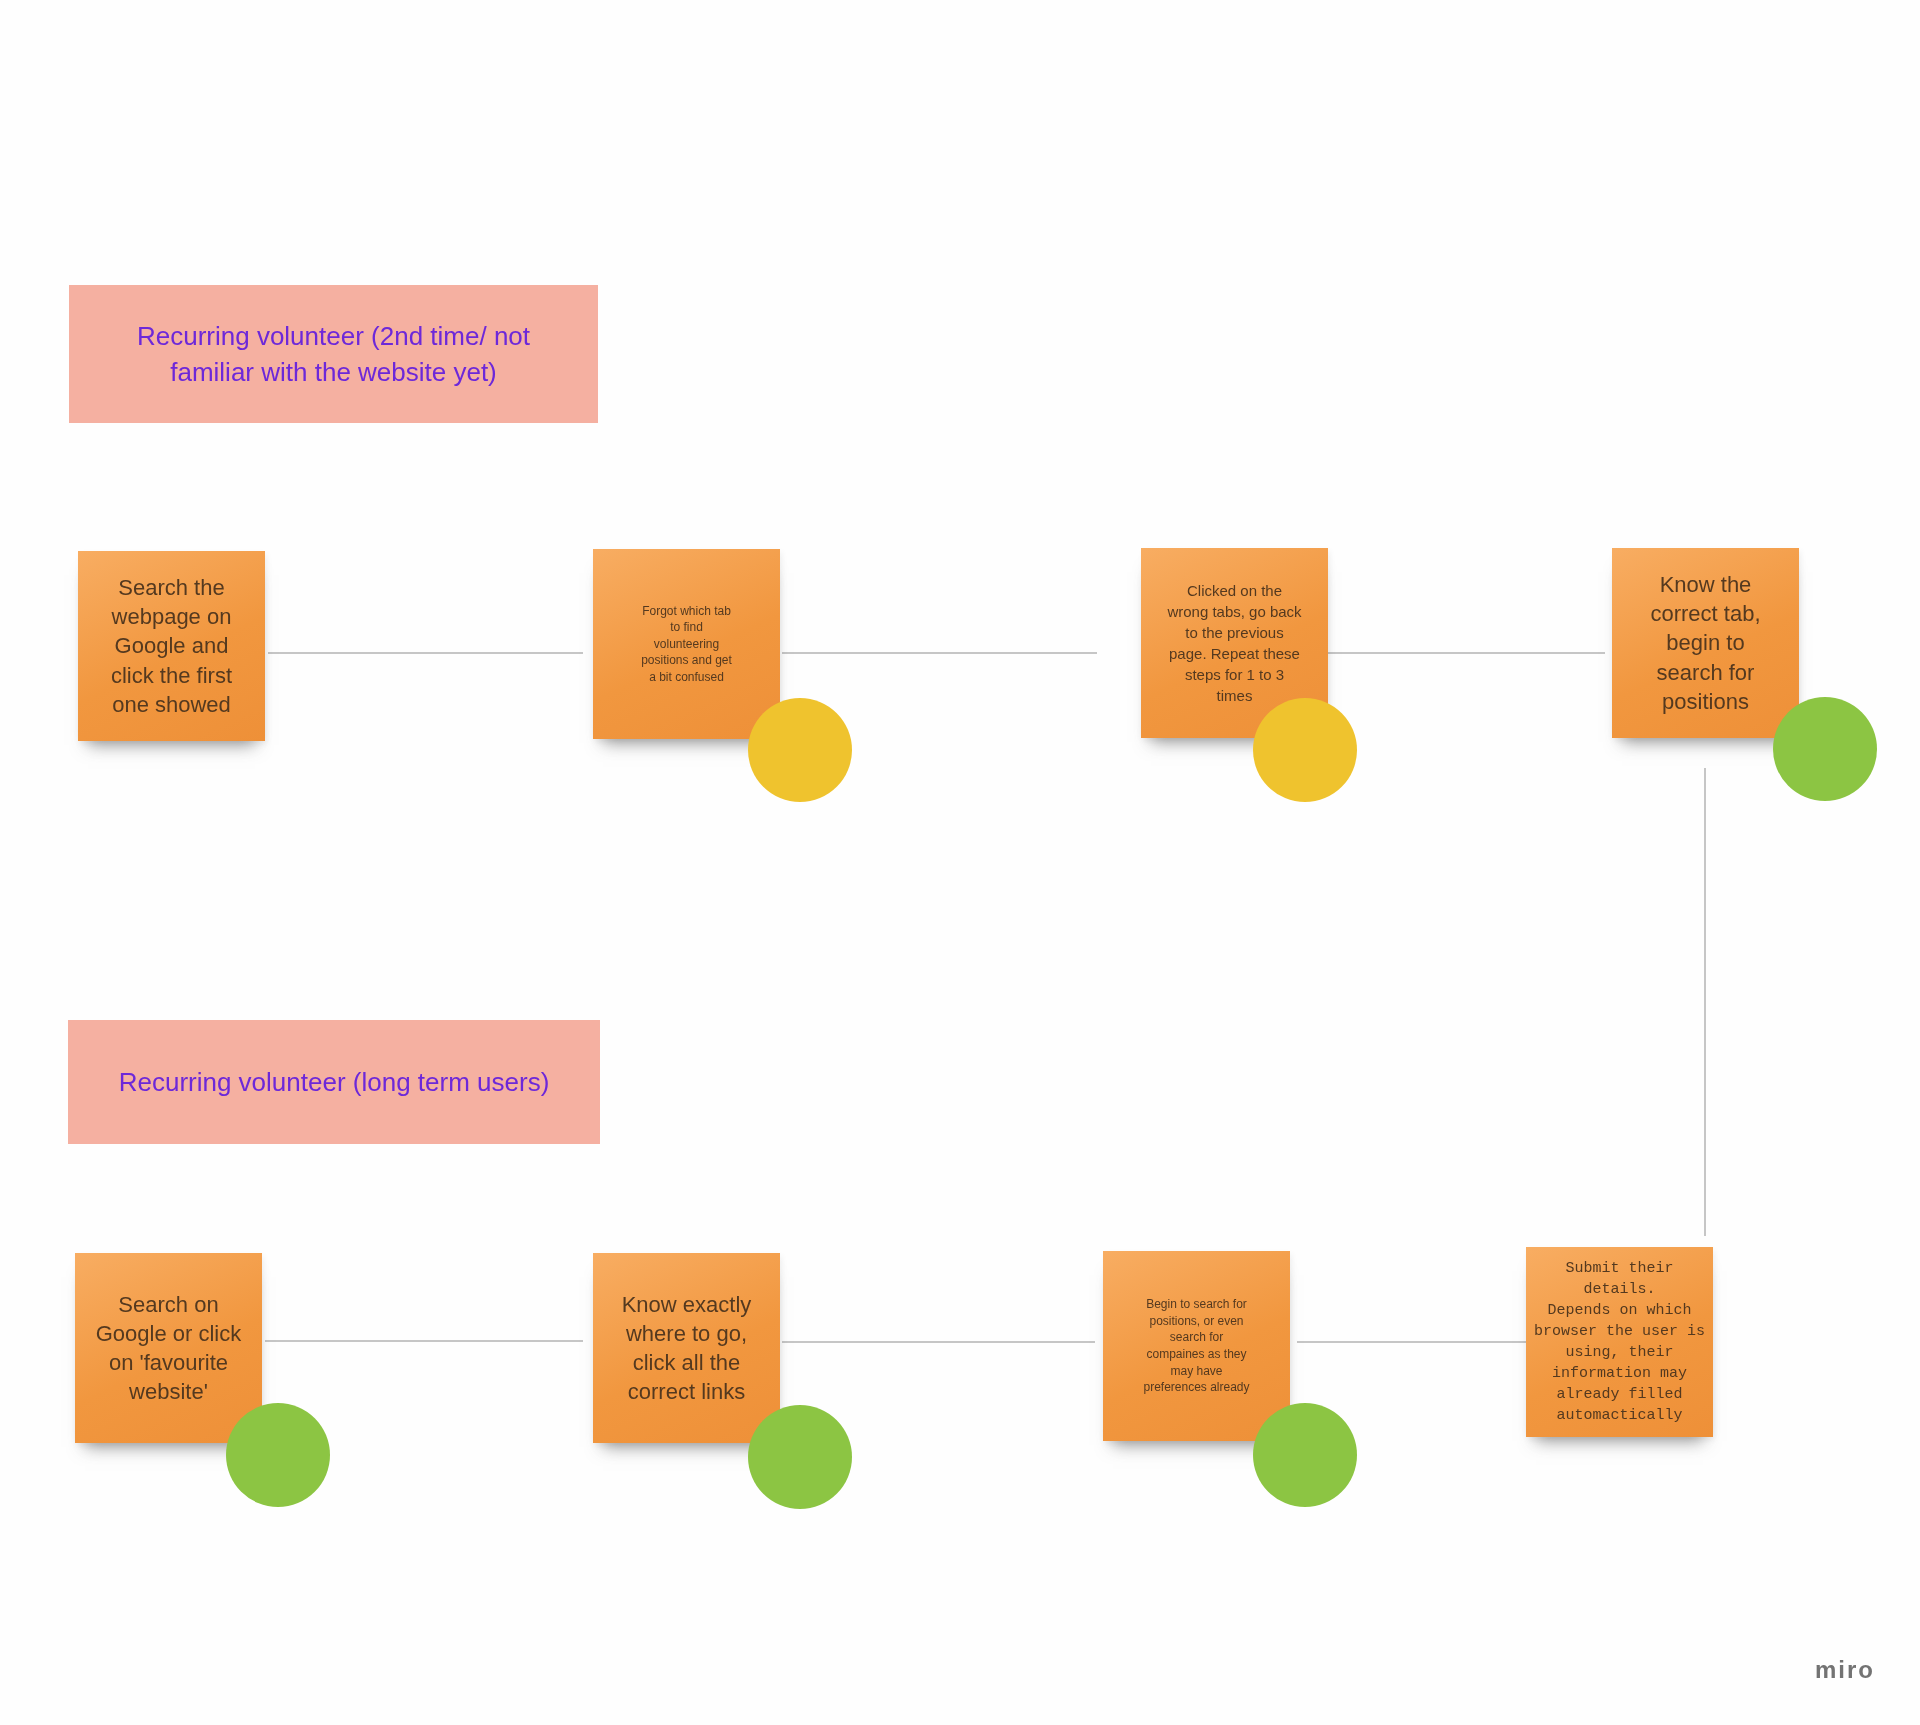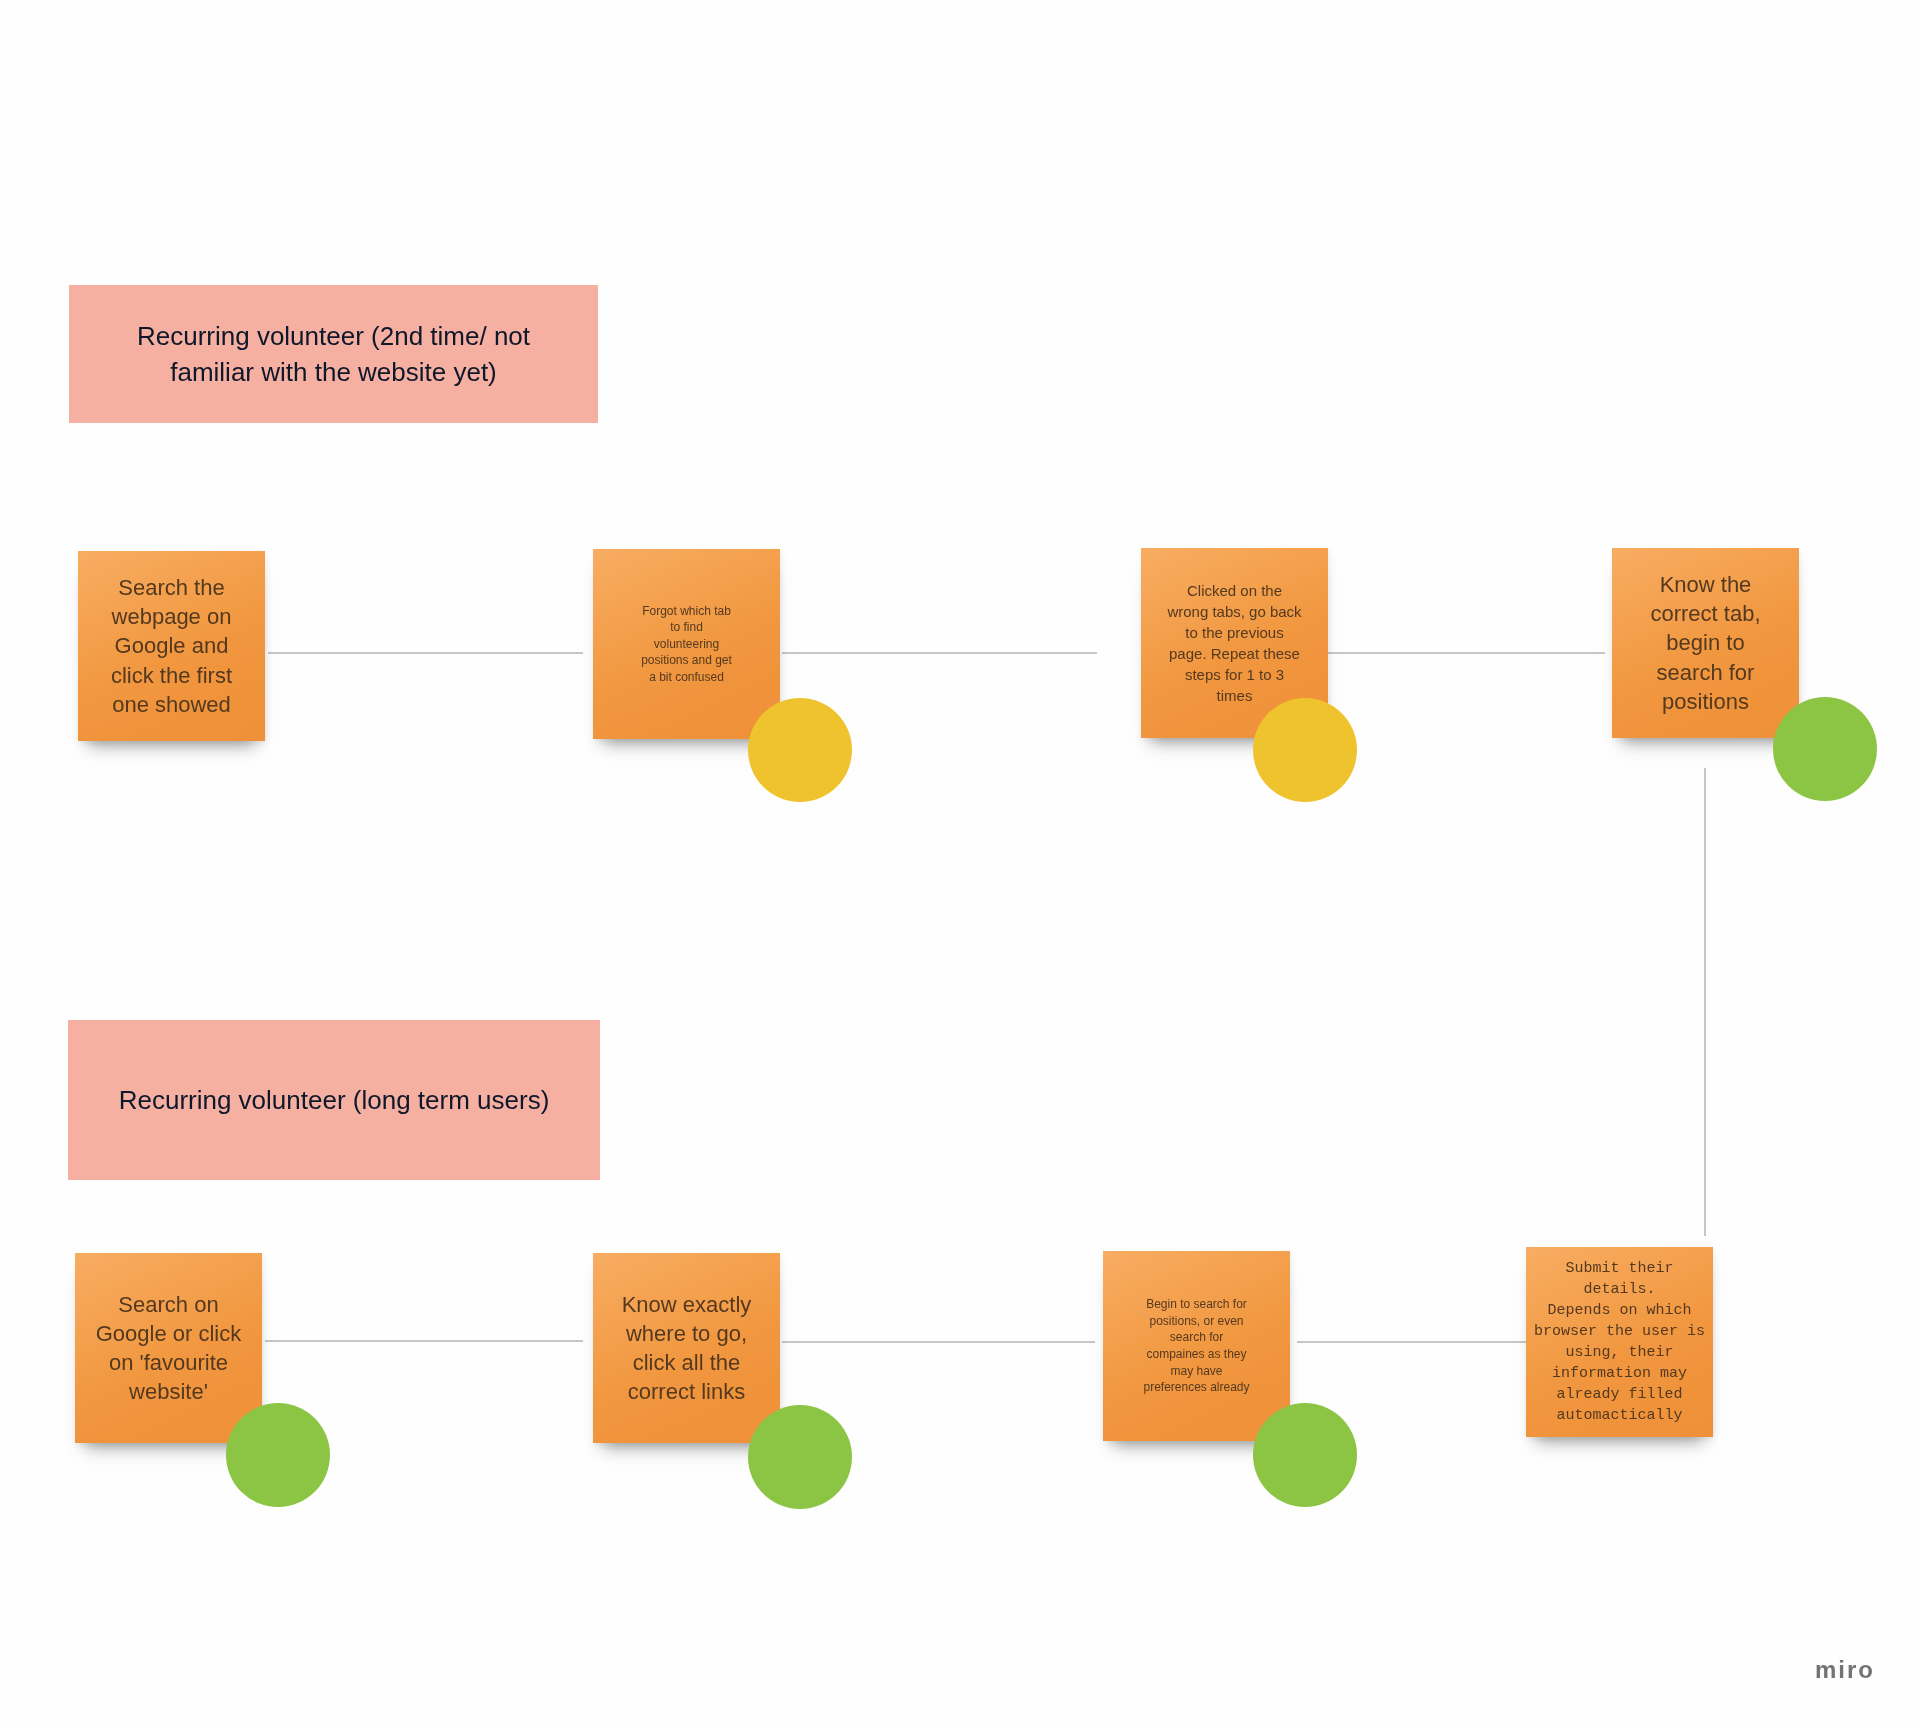--- a/index.html
+++ b/index.html
@@ -8,28 +8,28 @@
     position: relative;
     background: #fefefe;
     font-family: "Liberation Sans", sans-serif;
     overflow: hidden;
   }
 
   
   .banner {
     position: absolute;
     background: #f5b0a1;
-    color: #0f172a;
+    color: #6d28d9;
     display: flex; align-items: center; justify-content: center;
     text-align: center;
     font-size: 26px; line-height: 1.4;
     white-space: pre-line;
   }
   #banner-1 { left: 69px;  top: 285px;  width: 529px; height: 138px; }
-  #banner-2 { left: 68px;  top: 1020px; width: 532px; height: 160px; }
+  #banner-2 { left: 68px;  top: 1020px; width: 532px; height: 124px; }
 
   
   .note {
     position: absolute;
     width: 187px; height: 190px;
     background: linear-gradient(155deg, #f8ad62 0%, #f1973f 55%, #ee9038 100%);
     color: #54391f;
     display: flex; align-items: center; justify-content: center;
     text-align: center;
     white-space: pre-line;

